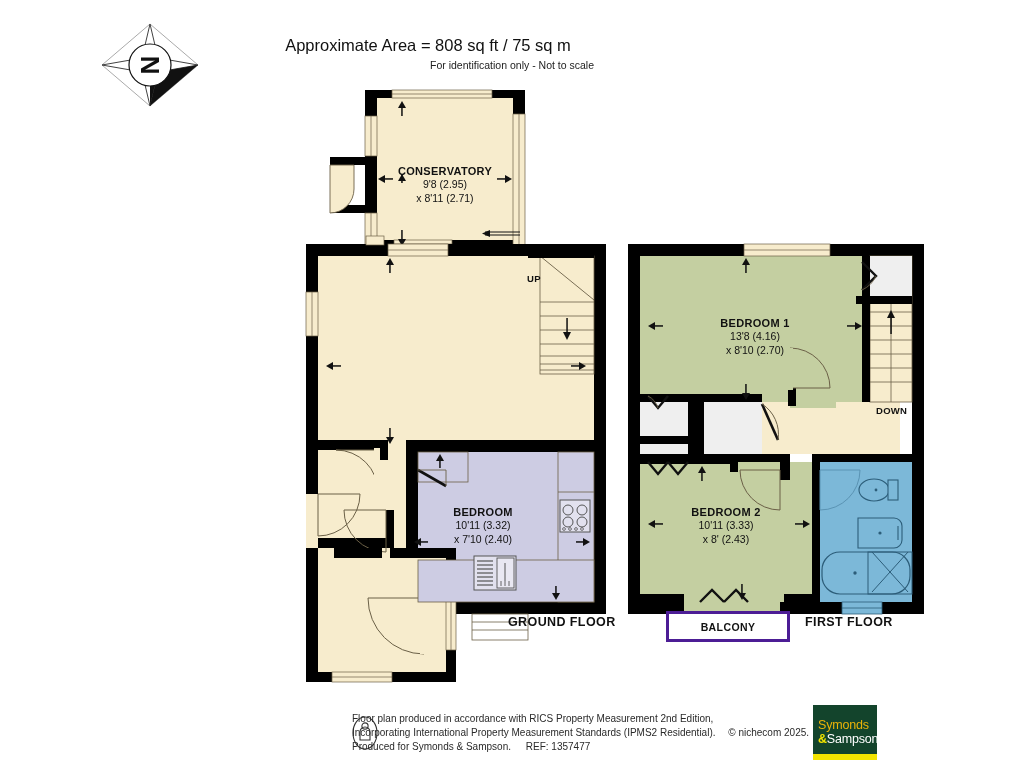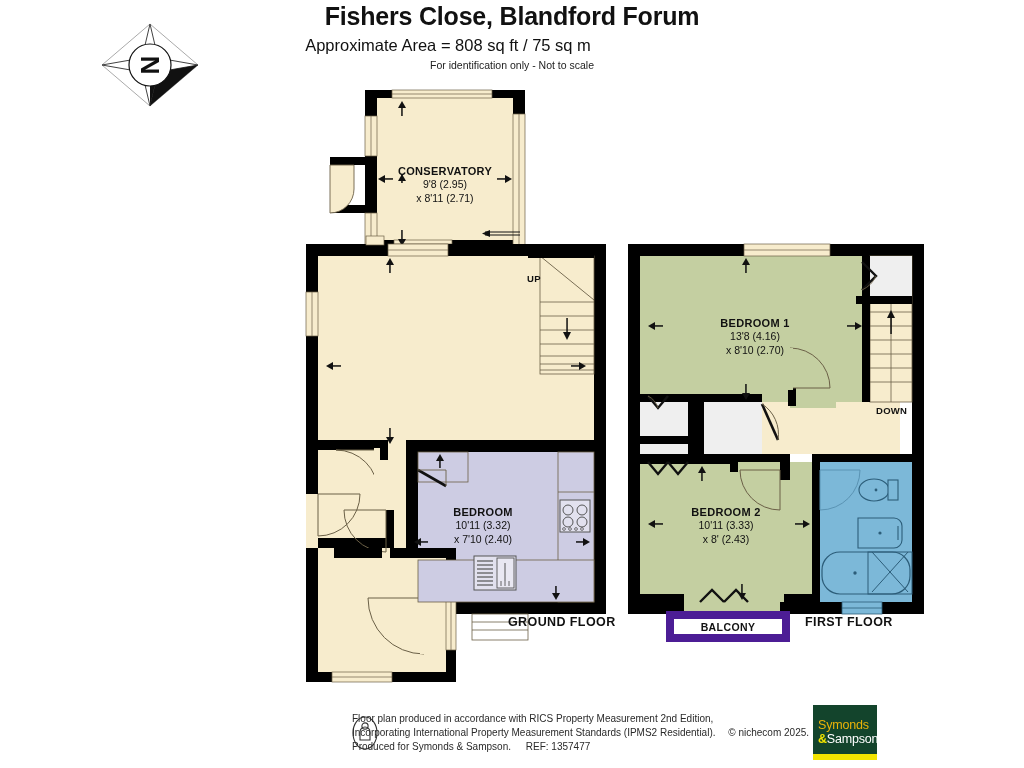--- a/index.html
+++ b/index.html
@@ -10,21 +10,21 @@
   }
   .page{position:relative;width:1024px;height:768px;}
 
   
   .title{
     position:absolute;left:0;top:2px;width:1024px;text-align:center;
     font-size:25px;font-weight:bold;letter-spacing:-0.2px;
   }
   .subtitle{
     position:absolute;left:0;top:36px;width:856px;text-align:center;
-    font-size:16.5px;font-weight:normal;margin-left:20px;
+    font-size:16.5px;font-weight:normal;
   }
   .note{
     position:absolute;left:0;top:59px;width:1024px;text-align:center;
     font-size:10.5px;color:#222;
   }
 
   
   .compass{position:absolute;left:98px;top:22px;width:104px;height:86px;}
 
   
@@ -34,21 +34,21 @@
   
   .rlabel{position:absolute;text-align:center;line-height:1.28;}
   .rlabel .rname{font-size:11px;font-weight:bold;letter-spacing:0.3px;}
   .rlabel .rdim{font-size:10.5px;font-weight:normal;}
 
   .flabel{position:absolute;font-size:12.5px;font-weight:bold;letter-spacing:0.4px;}
   .slabel{position:absolute;font-size:9.5px;font-weight:bold;letter-spacing:0.3px;}
 
   .balcony-box{
     position:absolute;left:666px;top:611px;width:124px;height:31px;
-    background:#ffffff;border:8px solid #4c1d95;box-sizing:border-box;
+    background:#ffffff;border:3px solid #4c1d95;box-sizing:border-box;
     display:flex;align-items:center;justify-content:center;
     font-size:10.5px;font-weight:bold;letter-spacing:0.4px;
   }
 
   
   .footer{position:absolute;left:352px;top:712px;width:470px;}
   .footer .fline{font-size:10px;color:#2a2a2a;line-height:1.42;white-space:nowrap;}
   .foot-icon{position:absolute;left:352px;top:716px;width:26px;height:34px;}
   .copy{color:#2a2a2a;}
 
@@ -65,21 +65,20 @@
     font-weight:normal;letter-spacing:-0.2px;
   }
   .logo .amp{color:#f2e400;font-weight:bold;}
   .logo-strip{position:absolute;left:813px;top:754px;width:64px;height:6px;background:#f2e400;}
 </style>
 </head>
 <body>
 
 <div class="page">
 
-  <div class="title">Fishers Close, Blandford Forum</div>
   <div class="subtitle">Approximate Area = 808 sq ft / 75 sq m</div>
   <div class="note">For identification only - Not to scale</div>
 
   <div class="compass">
     <svg width="104" height="86" viewBox="0 0 104 86">
 
       <polygon points="52,2 60,36 100,43 60,50 52,84 44,50 4,43 44,36" fill="#ffffff" stroke="#111" stroke-width="0.8"></polygon>
 
       <line x1="52" y1="2" x2="4" y2="43" stroke="#555" stroke-width="0.5"></line>
       <line x1="52" y1="2" x2="100" y2="43" stroke="#555" stroke-width="0.5"></line>

